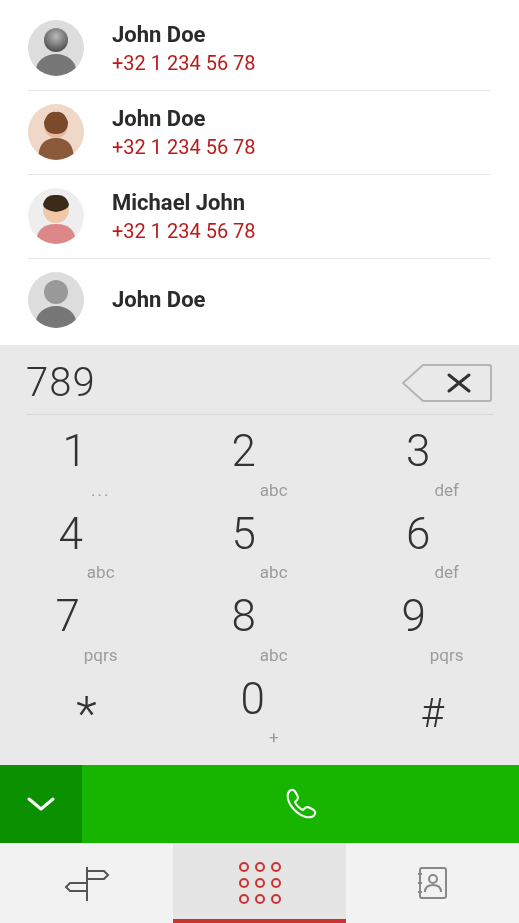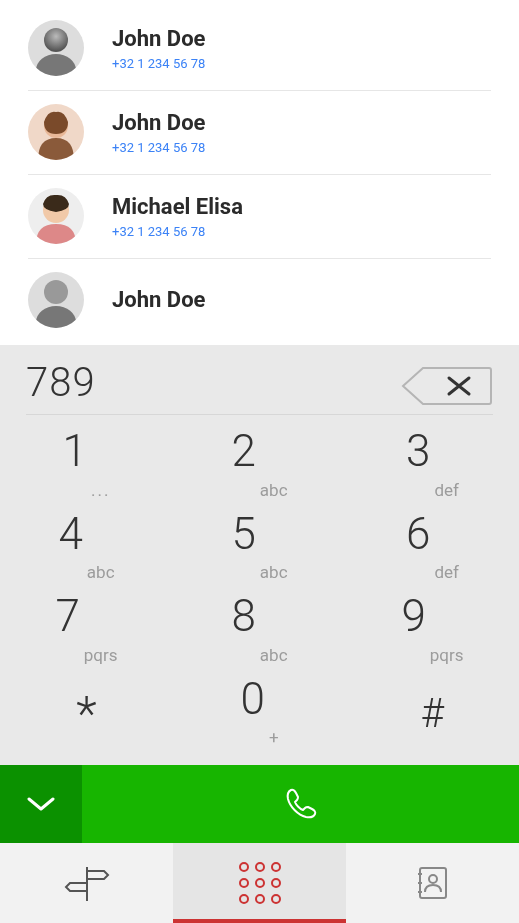--- a/index.html
+++ b/index.html
@@ -5,25 +5,25 @@
   * { box-sizing: border-box; margin: 0; padding: 0; }
   html, body { width: 519px; height: 923px; overflow: hidden; font-family: -apple-system, "Segoe UI", Roboto, sans-serif; background: #fff; }
 
   .contacts { background: #fff; padding-top: 6px; }
   .contact-row { display: flex; align-items: center; padding: 14px 28px; position: relative; }
   .contact-row + .contact-row::before {
     content: ""; position: absolute; top: 0; left: 28px; right: 28px; height: 1px; background: #e6e6e6;
   }
   .avatar { width: 56px; height: 56px; border-radius: 50%; flex-shrink: 0; margin-right: 28px; overflow: hidden; display:flex; align-items:center; justify-content:center; }
   .contact-info .name { font-size: 22px; color: #2b2b2b; font-weight: 700; line-height: 1.3; }
-  .contact-info .phone { font-size: 13px; color: #3b82f6; margin-top: 2px; }
+  .contact-info .phone { font-size: 20px; color: #b91c1c; margin-top: 2px; }
 
   .dialpad-panel { position: absolute; left:0; right:0; bottom:0; display:flex; flex-direction:column; }
   .entry-area { background: #e9e9e9; padding: 14px 26px 0 26px; }
-  .entry-row { display:flex; align-items:flex-end; justify-content:space-between; border-bottom:1px solid #d7d7d7; padding-bottom:8px;gap:34px; }
+  .entry-row { display:flex; align-items:center; justify-content:space-between; border-bottom:1px solid #d7d7d7; padding-bottom:8px;gap:34px; }
   .entry-number { font-size: 40px; font-weight: 300; color:#333; letter-spacing: 1px; }
   .backspace { width: 94px; height: 40px; position:relative; display:flex; align-items:center; justify-content:flex-end; cursor:pointer; }
   .backspace svg { display:block; }
 
   .keypad { background:#e9e9e9; display:grid; grid-template-columns:repeat(3,1fr); grid-template-rows:repeat(4,1fr); padding: 10px 0 10px 0; height: 350px; }
   .key { display:flex; align-items:baseline; justify-content:center; cursor:pointer; user-select:none; }
   .key .digit { font-size: 44px; font-weight: 300; color:#333; }
   .key .letters { font-size: 17px; color:#9c9c9c; margin-left:4px; align-self:flex-end; padding-bottom:8px; }
   .key-center { align-items:center; }
   .key .symbol { font-size:40px; font-weight:300; color:#333; }
@@ -84,21 +84,21 @@
   <div class="contact-row">
     <div class="avatar">
       <svg viewBox="0 0 56 56" width="56" height="56">
           <rect width="56" height="56" fill="#eee"></rect>
           <circle cx="28" cy="22" r="13" fill="#f1c9a8"></circle>
           <path d="M8 56 Q8 36 28 36 Q48 36 48 56 Z" fill="#d88"></path>
           <path d="M15 16 Q18 6 28 7 Q38 6 41 16 Q41 22 28 24 Q15 22 15 16 Z" fill="#3a2a1a"></path>
         </svg>
     </div>
     <div class="contact-info">
-      <div class="name">Michael Elisa</div>
+      <div class="name">Michael John</div>
       <div class="phone">+32 1 234 56 78</div>
     </div>
   </div>
 
   <div class="contact-row" style="padding-bottom:0;">
     <div class="avatar av-bw" style="align-self:flex-start;">
       <svg viewBox="0 0 56 56" width="56" height="56">
           <rect width="56" height="56" fill="#ddd"></rect>
           <circle cx="28" cy="20" r="12" fill="#999"></circle>
           <ellipse cx="28" cy="50" rx="20" ry="16" fill="#777"></ellipse>

